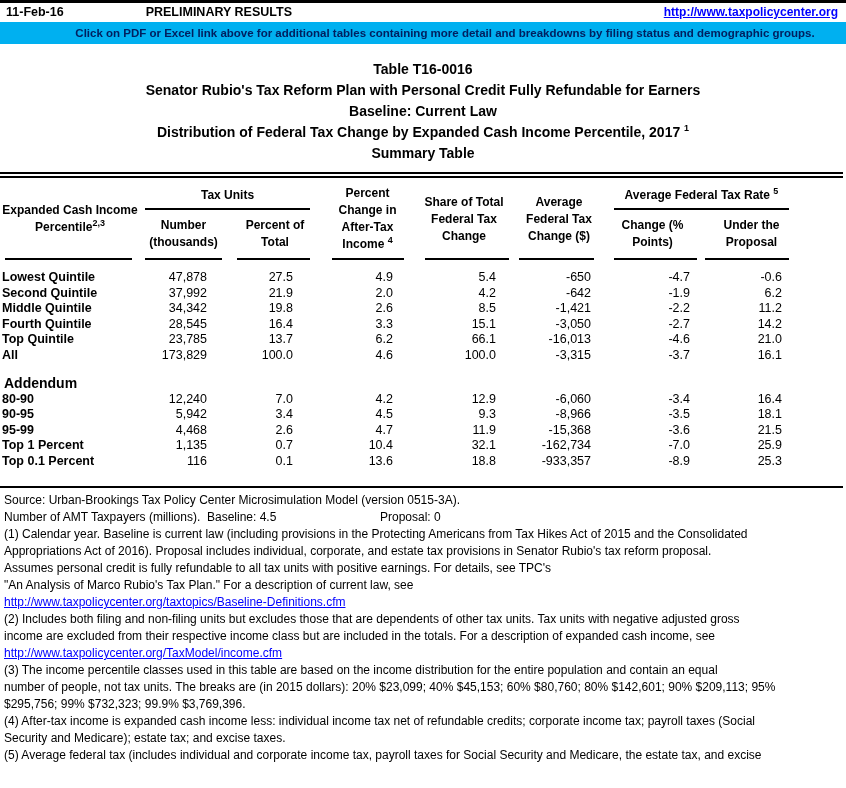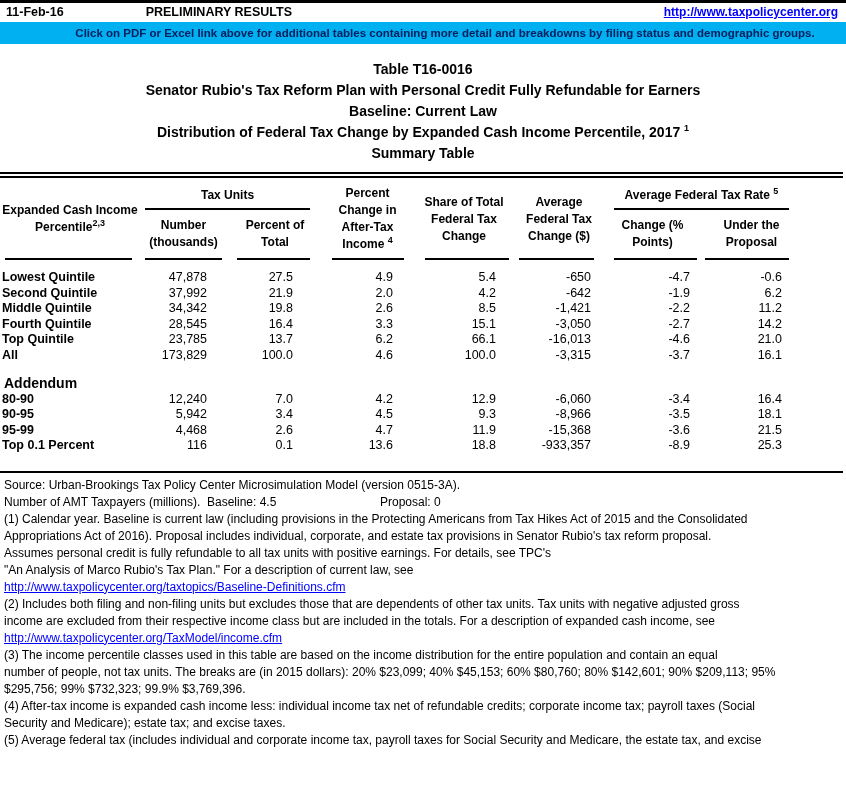--- a/index.html
+++ b/index.html
@@ -216,20 +216,30 @@
     <span class="c1">95-99</span>
     <span class="c2 num">4,468</span>
     <span class="c3 num">2.6</span>
     <span class="c4 num">4.7</span>
     <span class="c5 num">11.9</span>
     <span class="c6 num">-15,368</span>
     <span class="c7 num">-3.6</span>
     <span class="c8 num">21.5</span>
   </div>
         <div class="t-row cols">
+    <span class="c1">Top 1 Percent</span>
+    <span class="c2 num">1,135</span>
+    <span class="c3 num">0.7</span>
+    <span class="c4 num">10.4</span>
+    <span class="c5 num">32.1</span>
+    <span class="c6 num">-162,734</span>
+    <span class="c7 num">-7.0</span>
+    <span class="c8 num">25.9</span>
+  </div>
+        <div class="t-row cols">
     <span class="c1">Top 0.1 Percent</span>
     <span class="c2 num">116</span>
     <span class="c3 num">0.1</span>
     <span class="c4 num">13.6</span>
     <span class="c5 num">18.8</span>
     <span class="c6 num">-933,357</span>
     <span class="c7 num">-8.9</span>
     <span class="c8 num">25.3</span>
   </div>
       </div>

